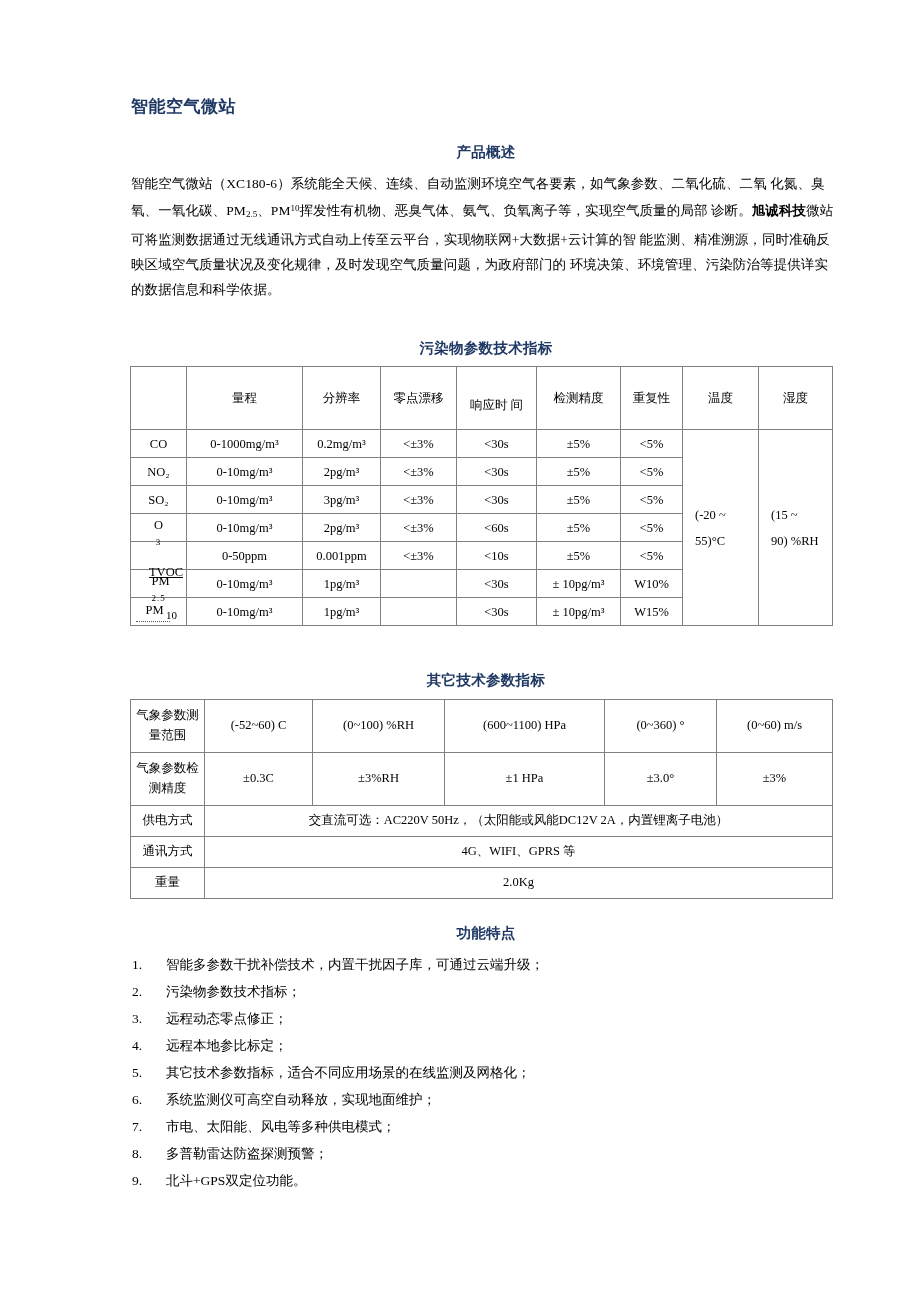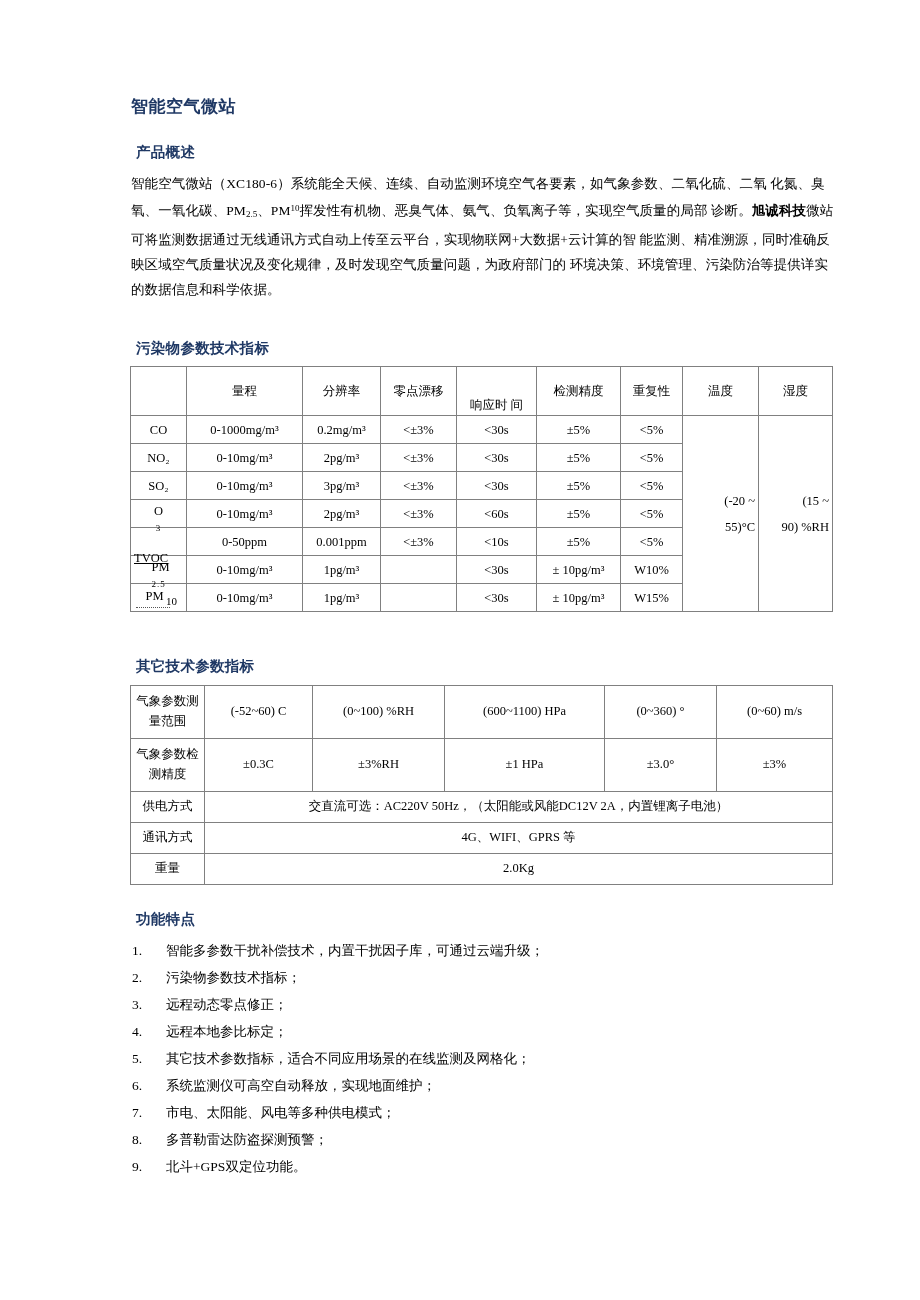--- a/index.html
+++ b/index.html
@@ -39,20 +39,21 @@
     line-height: 1.2;
   }
   .sec-heading {
     color: #1f3864;
     font-family: "DejaVu Sans", "Liberation Sans", sans-serif;
     font-size: 14.5px;
     font-weight: bold;
     letter-spacing: 0.3px;
     margin: 0 0 9px 6px;
     line-height: 1.2;
+    text-align: center;
   }
 
   
   .overview {
     font-size: 13.5px;
     line-height: 25px;
     text-align: justify;
     margin: 8px 0 0 1px;
     letter-spacing: 0.1px;
   }
@@ -74,21 +75,21 @@
     font-weight: normal;
     line-height: 1.35;
   }
   .t1 { width: 702px; }
   .t1 .hdr td { height: 44px; }
   .t1 tbody td { height: 23px; }
   .t2 { width: 702px; }
   .t2 td { height: 26px; }
   .t2 .tall td { height: 48px; }
 
-  .cell-bottom { vertical-align: bottom; padding-bottom: 2px; }
+  .cell-bottom { vertical-align: bottom; padding-bottom: 16px; }
   .cell-wrap   { line-height: 1.55; }
 
   
   .lbl-stack {
     position: relative;
     height: 23px;
   }
   .lbl-stack .l-main {
     position: absolute;
     left: 0; right: 0;
@@ -100,21 +101,21 @@
     left: 0; right: 0;
     bottom: -9px;
     text-align: center;
     font-size: 9px;
     letter-spacing: 1px;
   }
   .lbl-stack .l-ghost-big {
     position: absolute;
     left: 0; right: 0;
     bottom: -13px;
-    text-align: left;
+    text-align: right;
     font-size: 12.5px;
     text-decoration: underline;
   }
   .lbl-pm {
     position: relative;
     height: 23px;
   }
   .lbl-pm .p-main {
     position: absolute;
     left: 4px; right: 0; top: 1px;
@@ -146,22 +147,22 @@
     position: absolute;
     left: 2px;
     bottom: 1px;
     width: 34px;
     border-bottom: 1px dotted #555;
   }
 
   .merged-rh {
     font-size: 12.5px;
     line-height: 26px;
-    text-align: right;
-    padding-left: 4px;
+    text-align: left;
+    padding-left: 12px;
     font-family: Liberation Serif, serif;
   }
   .merged-rh .spread { letter-spacing: 0; }
 
   
   .features {
     margin: 0;
     padding: 0;
     list-style: none;
     font-size: 13.5px;

